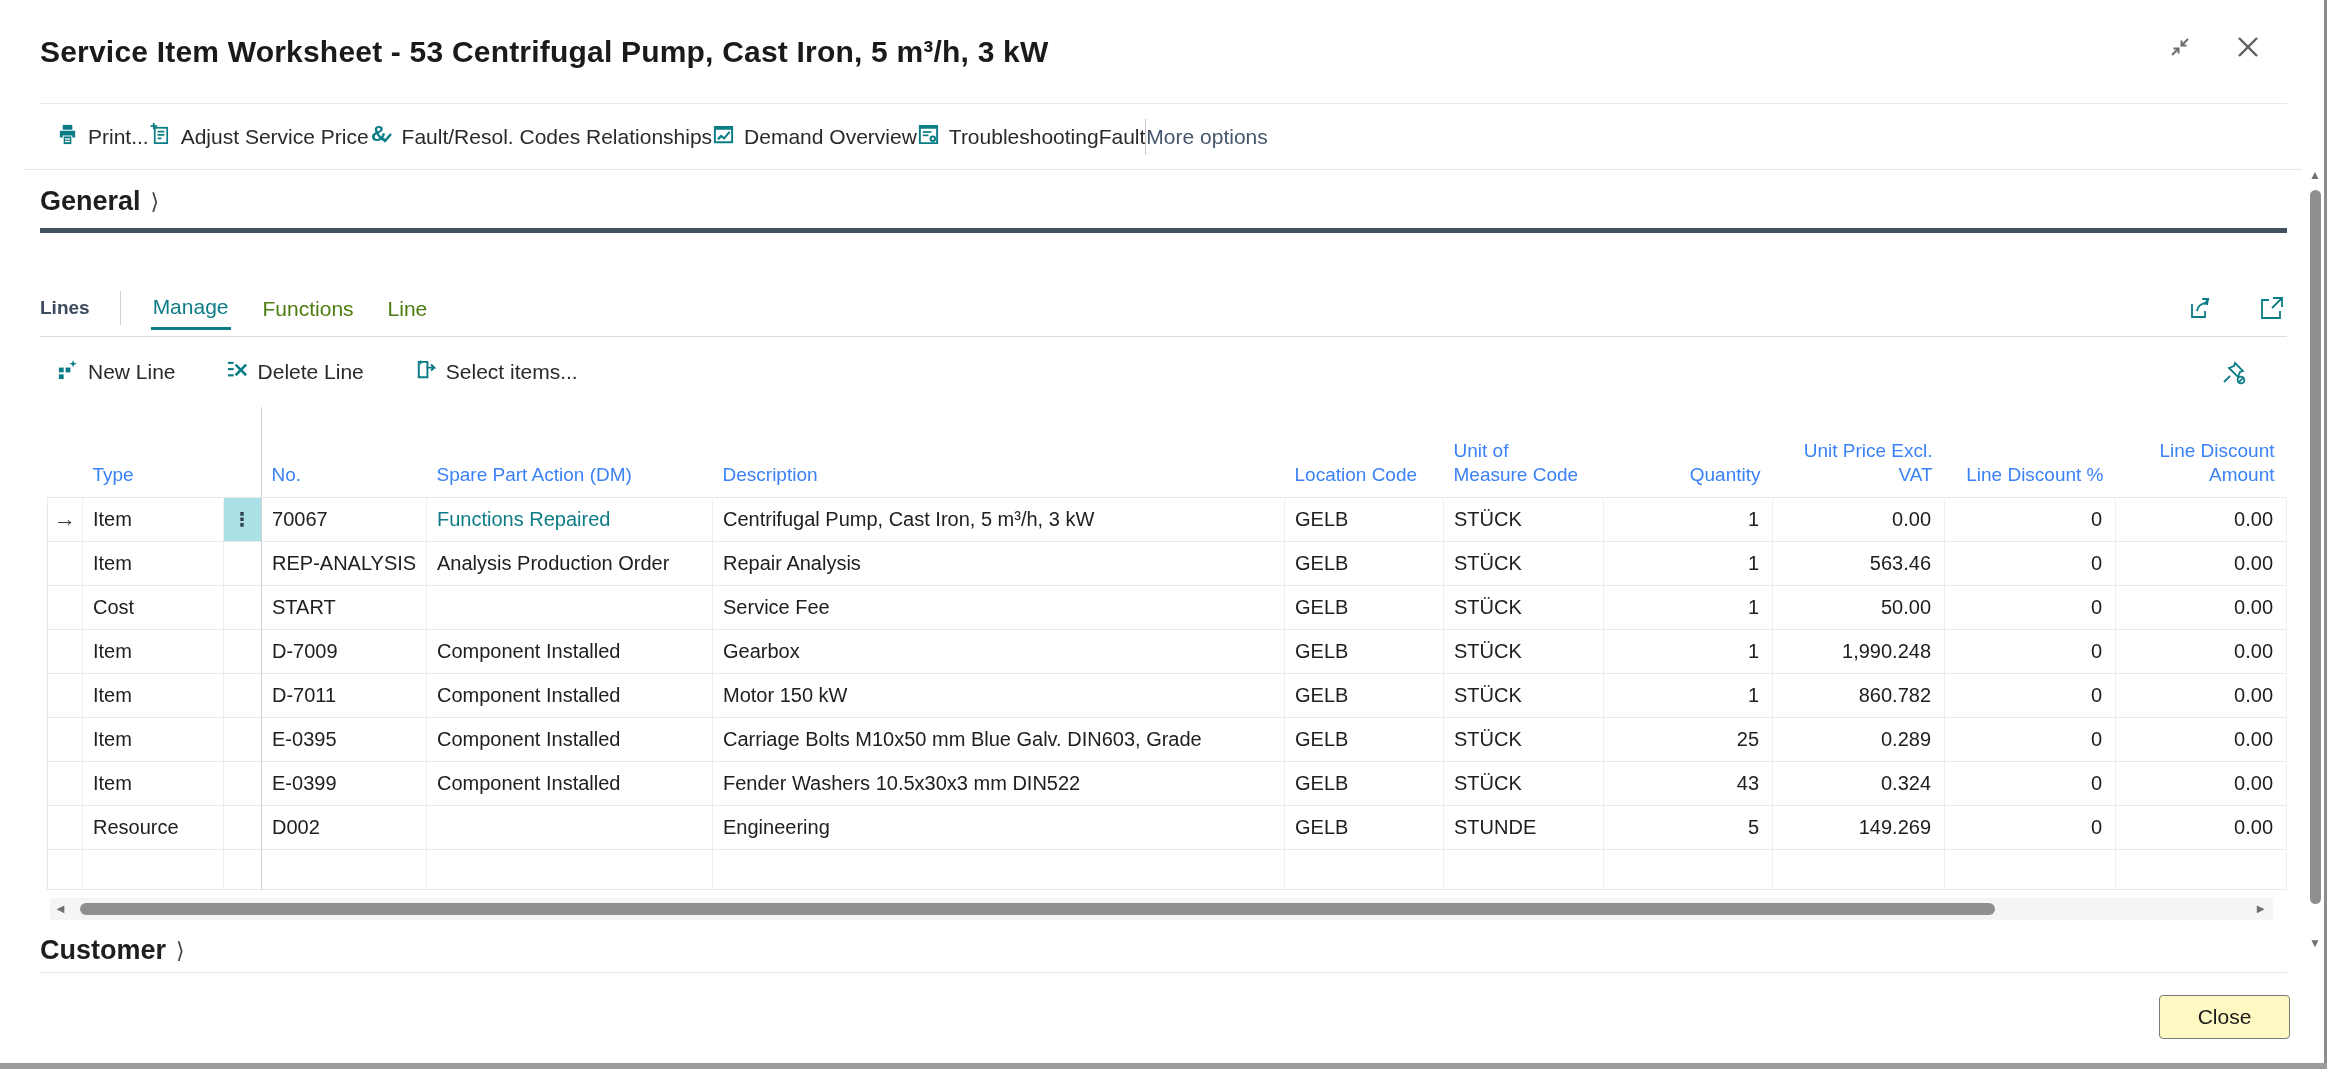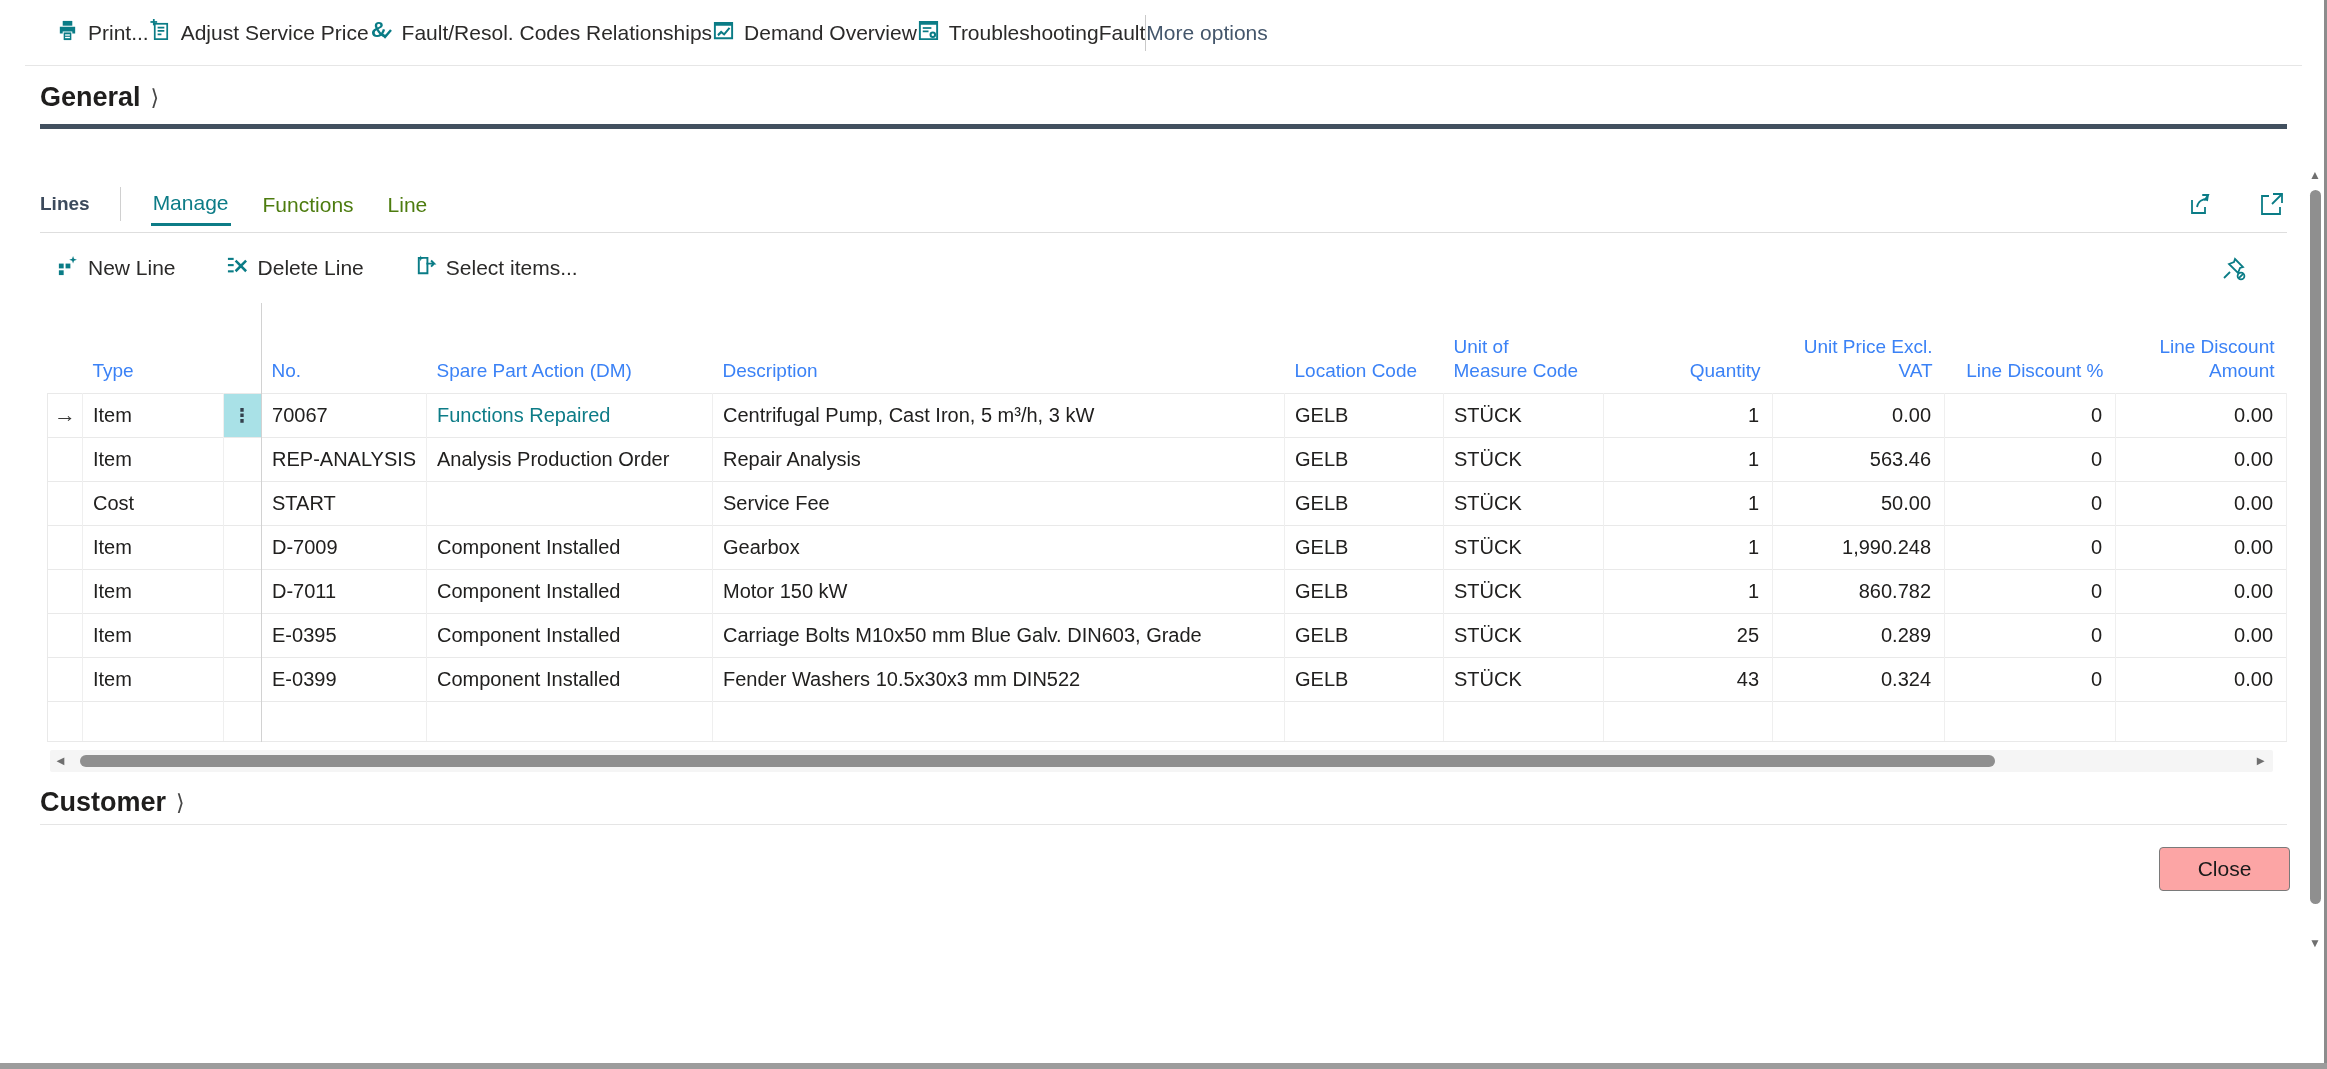--- a/index.html
+++ b/index.html
@@ -65,39 +65,62 @@
   .hthumb { position:absolute; left:30px; top:5px; width:1915px; height:12px; border-radius:6px; background:#8f8f8f; cursor:pointer; }
   .harrow { position:absolute; top:0; height:22px; display:flex; align-items:center; color:#6f6f6f; font-size:13px; cursor:pointer; }
   .harrow.left { left:4px; } .harrow.right { right:6px; }
 
   
   .section-customer { margin:12px 40px; padding-top:2px; padding-bottom:6px; border-bottom:1px solid #e5e5e5; }
   .section-customer .sec-heading { line-height:32px; }
 
   
   .footer { margin-top:22px; padding-right:37px; display:flex; justify-content:flex-end; }
-  .close-btn { width:131px; height:44px; background:#fca5a5; border:1px solid #7a7a7a; border-radius:4px;
+  .close-btn { width:131px; height:44px; background:#fef9c3; border:1px solid #7a7a7a; border-radius:4px;
                font-size:21px; color:#1a1a1a; font-family:inherit; cursor:pointer; }
 
   
   .vscroll { position:absolute; right:4px; top:168px; height:782px; width:15px; }
   .vthumb { position:absolute; top:22px; left:2px; width:11px; height:714px; border-radius:6px; background:#8f8f8f; cursor:pointer; }
   .varrow { position:absolute; left:1px; color:#6f6f6f; font-size:12px; cursor:pointer; }
   .varrow.up { top:0; } .varrow.down { bottom:0; }
   .edge-right { position:absolute; right:0; top:0; width:3px; height:100%; background:#8c8c8c; }
   .edge-bottom { position:absolute; left:0; bottom:0; width:100%; height:6px; background:#9c9c9c; }
 
   .ticon { stroke:#0a7c86; fill:none; stroke-width:1.8; }
   .ticon-fill { fill:#0a7c86; stroke:none; }
 </style>
 </head>
 <body>
 
 <div id="app">
 
+  <div class="titlebar">
+    <div class="title">Service Item Worksheet - 53 Centrifugal Pump, Cast Iron, 5 m³/h, 3 kW</div>
+    <div class="win-icons">
+      <div class="win-btn">
+        <svg width="28" height="28" viewBox="0 0 28 28">
+            <g stroke="#6b6b6b" stroke-width="2" fill="none">
+          <path d="M22 6 L15.5 12.5"></path>
+              <path d="M15.5 7.5 L15.5 12.5 L20.5 12.5" fill="none"></path>
+          <path d="M6 22 L12.5 15.5"></path>
+              <path d="M12.5 20.5 L12.5 15.5 L7.5 15.5" fill="none"></path>
+        </g>
+          </svg>
+      </div>
+      <div class="win-btn">
+        <svg width="30" height="30" viewBox="0 0 30 30">
+            <g stroke="#5f5f5f" stroke-width="2.4">
+          <path d="M6 6 L24 24"></path>
+              <path d="M24 6 L6 24"></path>
+        </g>
+          </svg>
+      </div>
+    </div>
+  </div>
 
   <div class="actionbar">
     <div class="act">
       <span>
         <svg width="23" height="23" viewBox="0 0 24 24">
             <g class="ticon-fill">
           <path d="M7 2h10v5H7z"></path>
               <path d="M4 8h16v7h-3v-2H7v2H4z"></path>
               <path d="M8 14h8v8H8z"></path>
           <rect x="9.5" y="16" width="5" height="1.4" fill="#fff"></rect>
@@ -377,20 +400,34 @@
             <td>E-0399</td>
             <td>Component Installed</td>
             <td>Fender Washers 10.5x30x3 mm DIN522</td>
             <td>GELB</td>
             <td>STÜCK</td>
             <td class="num">43</td>
             <td class="num">0.324</td>
             <td class="num">0</td>
             <td class="num">0.00</td>
           </tr>
+          <tr>
+            <td class="c-ind"></td>
+            <td>Resource</td>
+            <td class="c-menu"></td>
+            <td>D002</td>
+            <td></td>
+            <td>Engineering</td>
+            <td>GELB</td>
+            <td>STUNDE</td>
+            <td class="num">5</td>
+            <td class="num">149.269</td>
+            <td class="num">0</td>
+            <td class="num">0.00</td>
+          </tr>
           <tr class="empty">
             <td class="c-ind"></td>
             <td></td>
             <td class="c-menu"></td>
             <td></td>
             <td></td>
             <td></td>
             <td></td>
             <td></td>
             <td class="num"></td>

